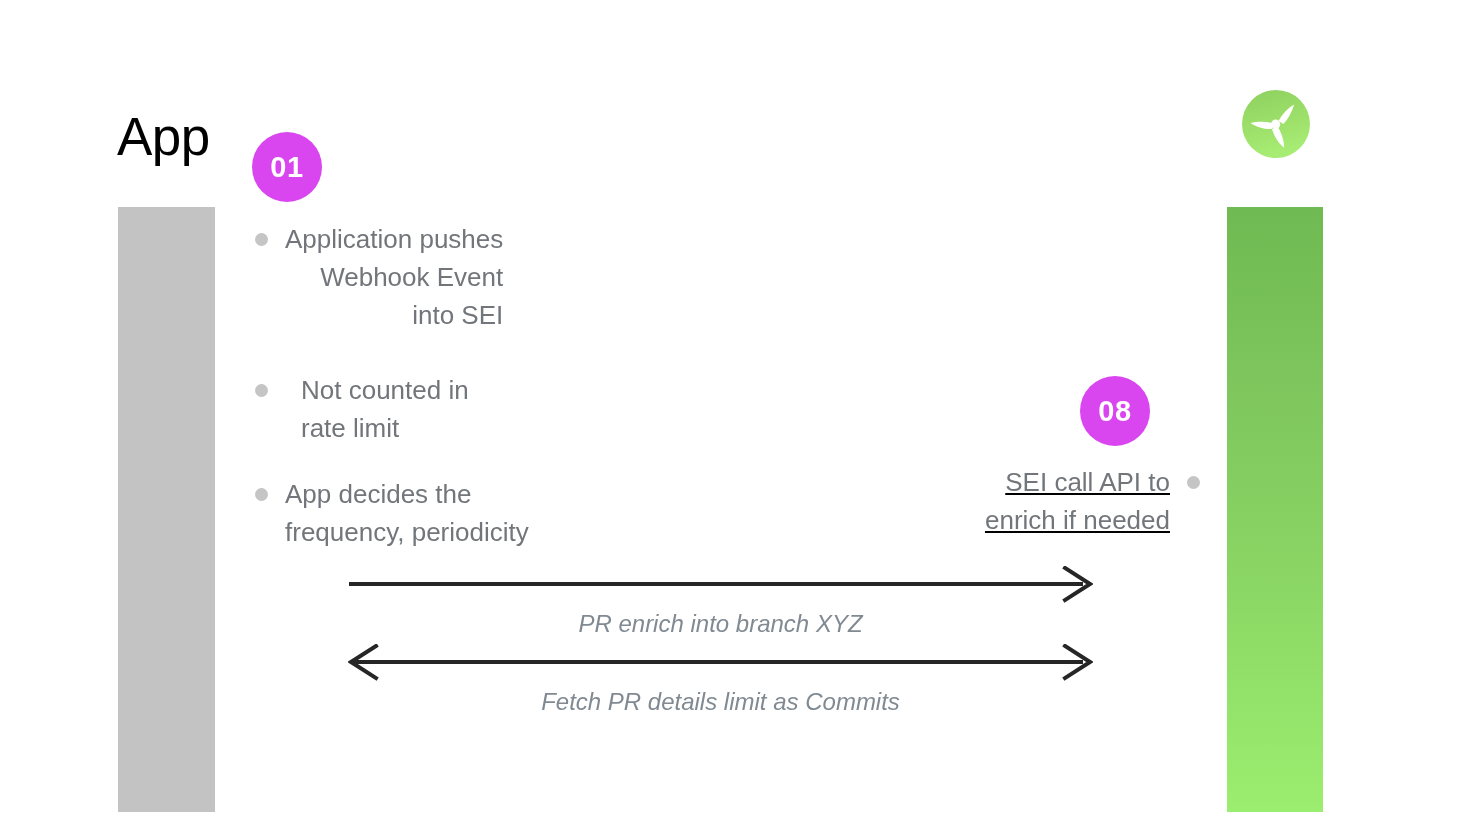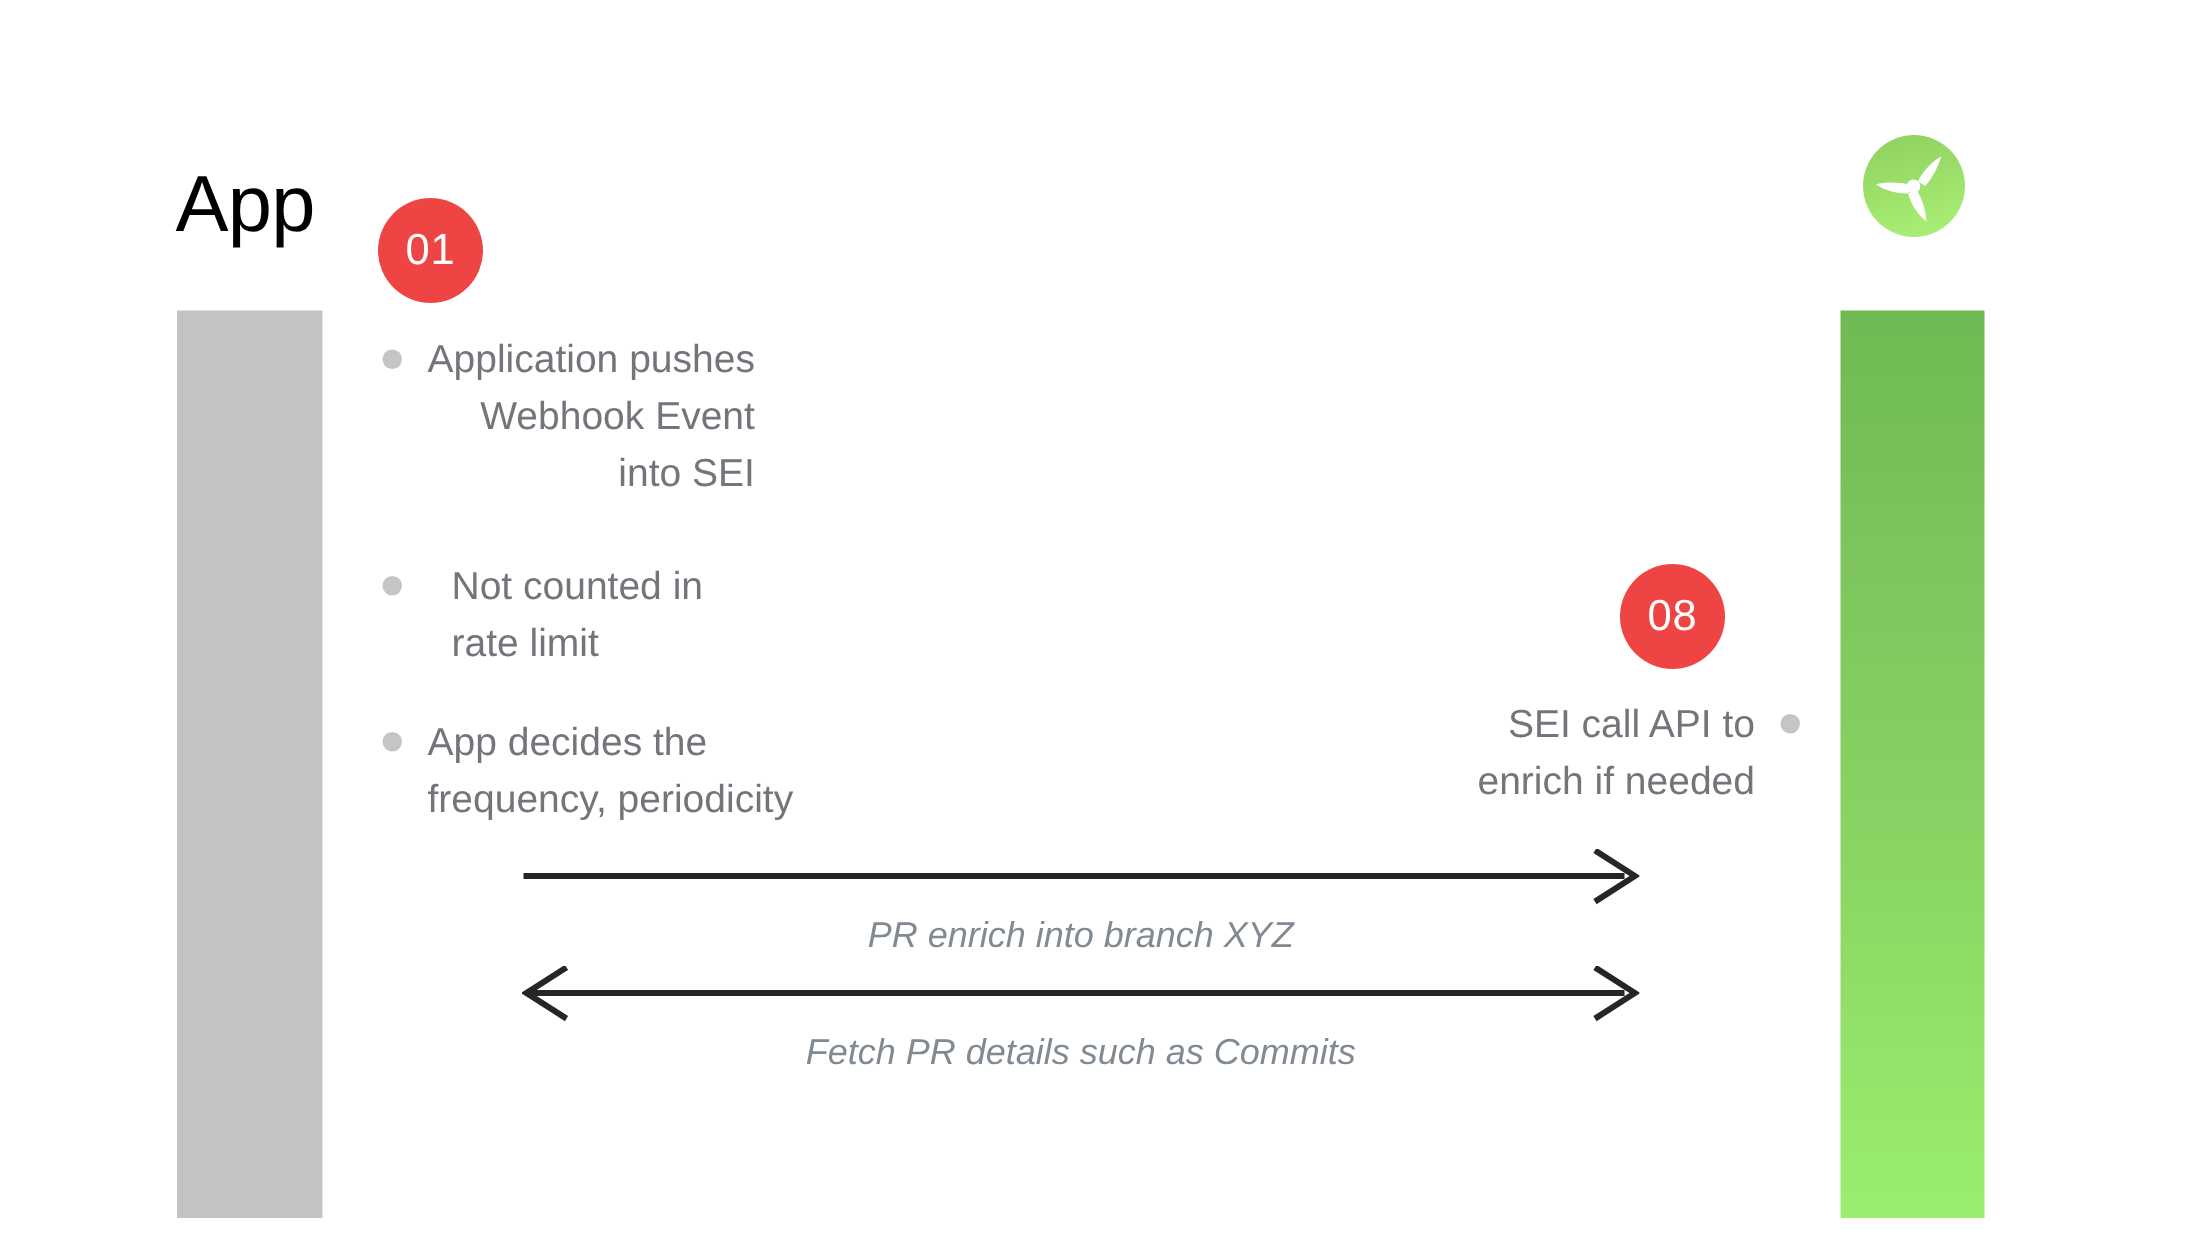--- a/index.html
+++ b/index.html
@@ -59,24 +59,24 @@
     width: 70px;
     height: 70px;
   }
 
   
   .step-badge {
     position: absolute;
     width: 70px;
     height: 70px;
     border-radius: 50%;
-    background: #ef4444;
+    background: #d946ef;
     color: #ffffff;
     font-size: 29px;
-    font-weight: normal;
+    font-weight: bold;
     display: flex;
     align-items: center;
     justify-content: center;
     letter-spacing: 0.5px;
   }
   .step-badge-01 { left: 252px; top: 132px; }
   .step-badge-02 { left: 1080px; top: 376px; }
 
   
   .bullet-group {
@@ -84,21 +84,21 @@
   }
   .bullet-group-left  { left: 255px; }
   .bullet-group-right { right: 260px; text-align: right; }
 
   .bullet-item {
     display: flex;
     align-items: flex-start;
     margin-bottom: 38px;
   }
   .bullet-item:last-child { margin-bottom: 0; }
-  .bullet-group-right .bullet-item { justify-content: flex-end; }
+  .bullet-group-right .bullet-item { justify-content: flex-end; text-decoration: underline; }
 
   .bullet-dot {
     flex: 0 0 auto;
     width: 13px;
     height: 13px;
     border-radius: 50%;
     background: #c5c5c5;
     margin-top: 13px;
   }
   .bullet-group-left  .bullet-dot { margin-right: 17px; }
@@ -213,16 +213,16 @@
     </svg>
     <div class="arrow-label">PR enrich into branch XYZ</div>
   </div>
 
   <div class="arrow-row arrow-row-2">
     <svg class="arrow-svg" viewBox="0 0 745 38" preserveAspectRatio="none" aria-hidden="true">
       <line x1="3" y1="18" x2="735" y2="18" stroke="#262626" stroke-width="4"></line>
       <polyline points="28,2 3,18 28,34" fill="none" stroke="#262626" stroke-width="4" stroke-linecap="square" stroke-linejoin="miter" vector-effect="non-scaling-stroke"></polyline>
       <polyline points="717,2 742,18 717,34" fill="none" stroke="#262626" stroke-width="4" stroke-linecap="square" stroke-linejoin="miter" vector-effect="non-scaling-stroke"></polyline>
     </svg>
-    <div class="arrow-label">Fetch PR details such as Commits</div>
+    <div class="arrow-label">Fetch PR details limit as Commits</div>
   </div>
 
 </div>
 
 </body></html>

